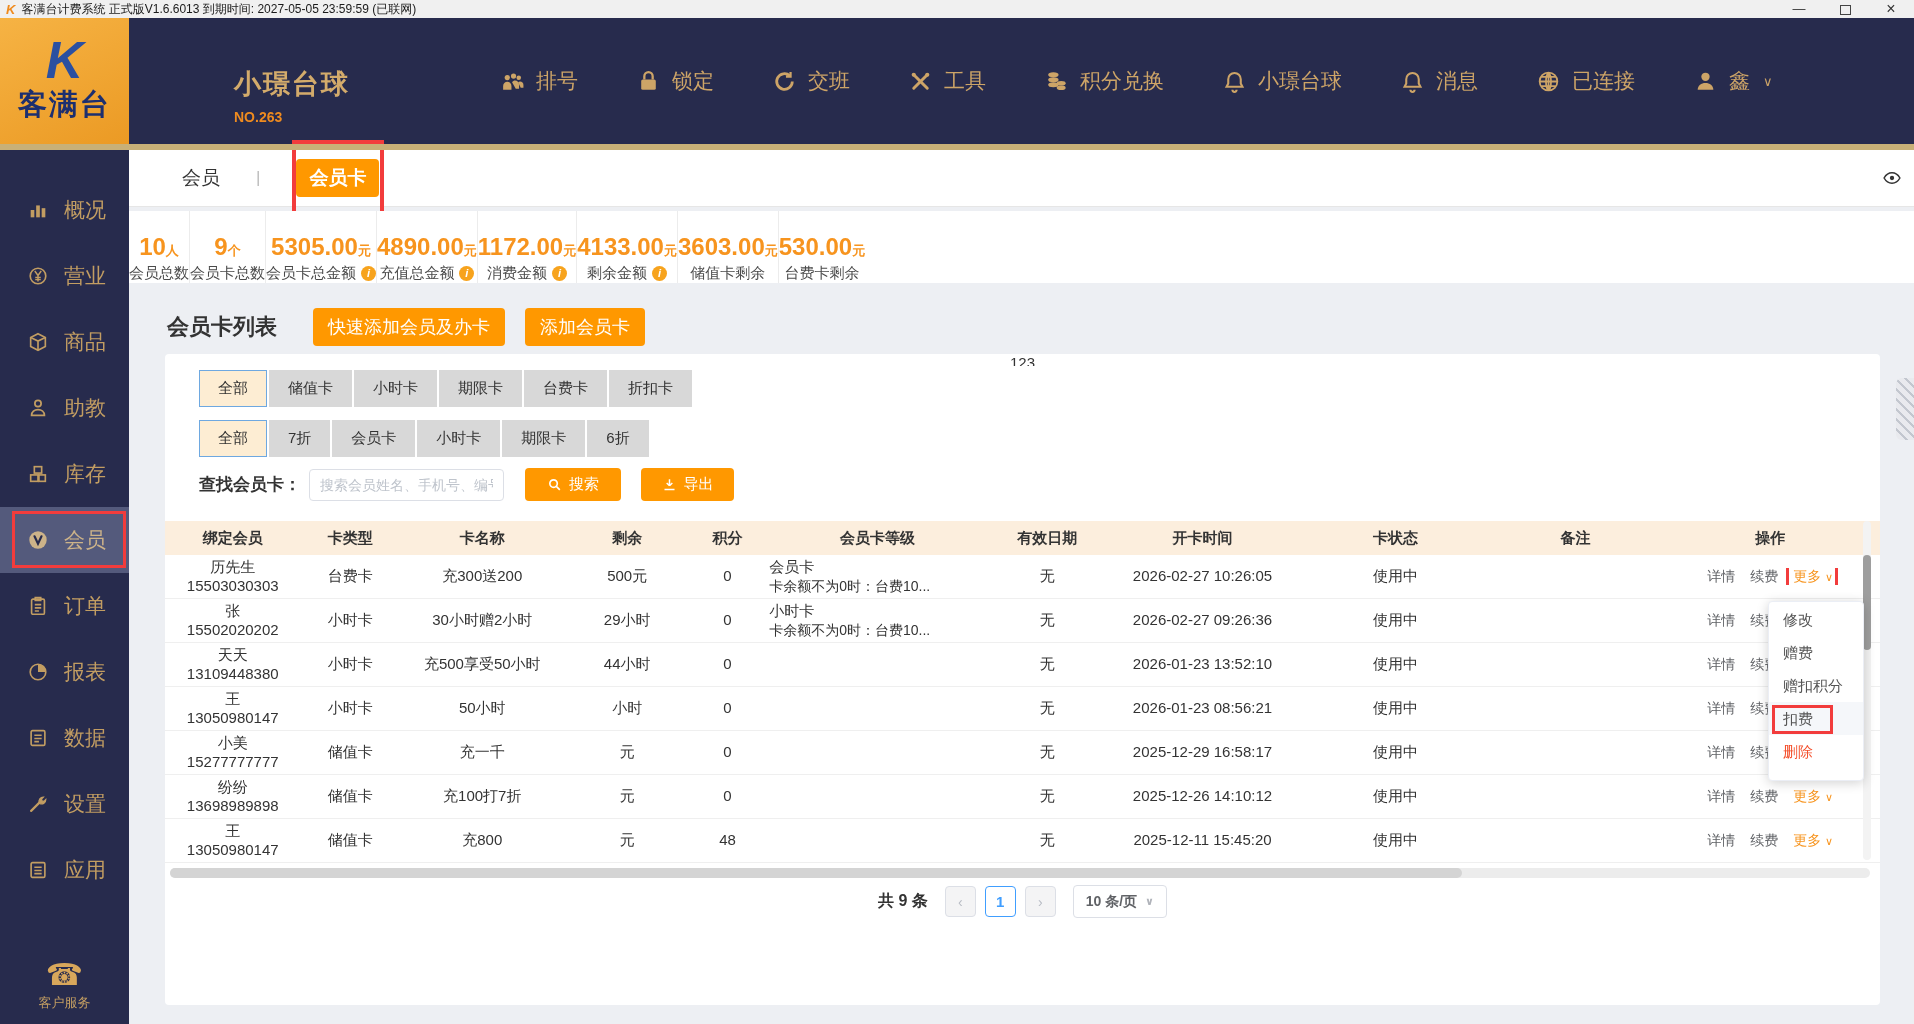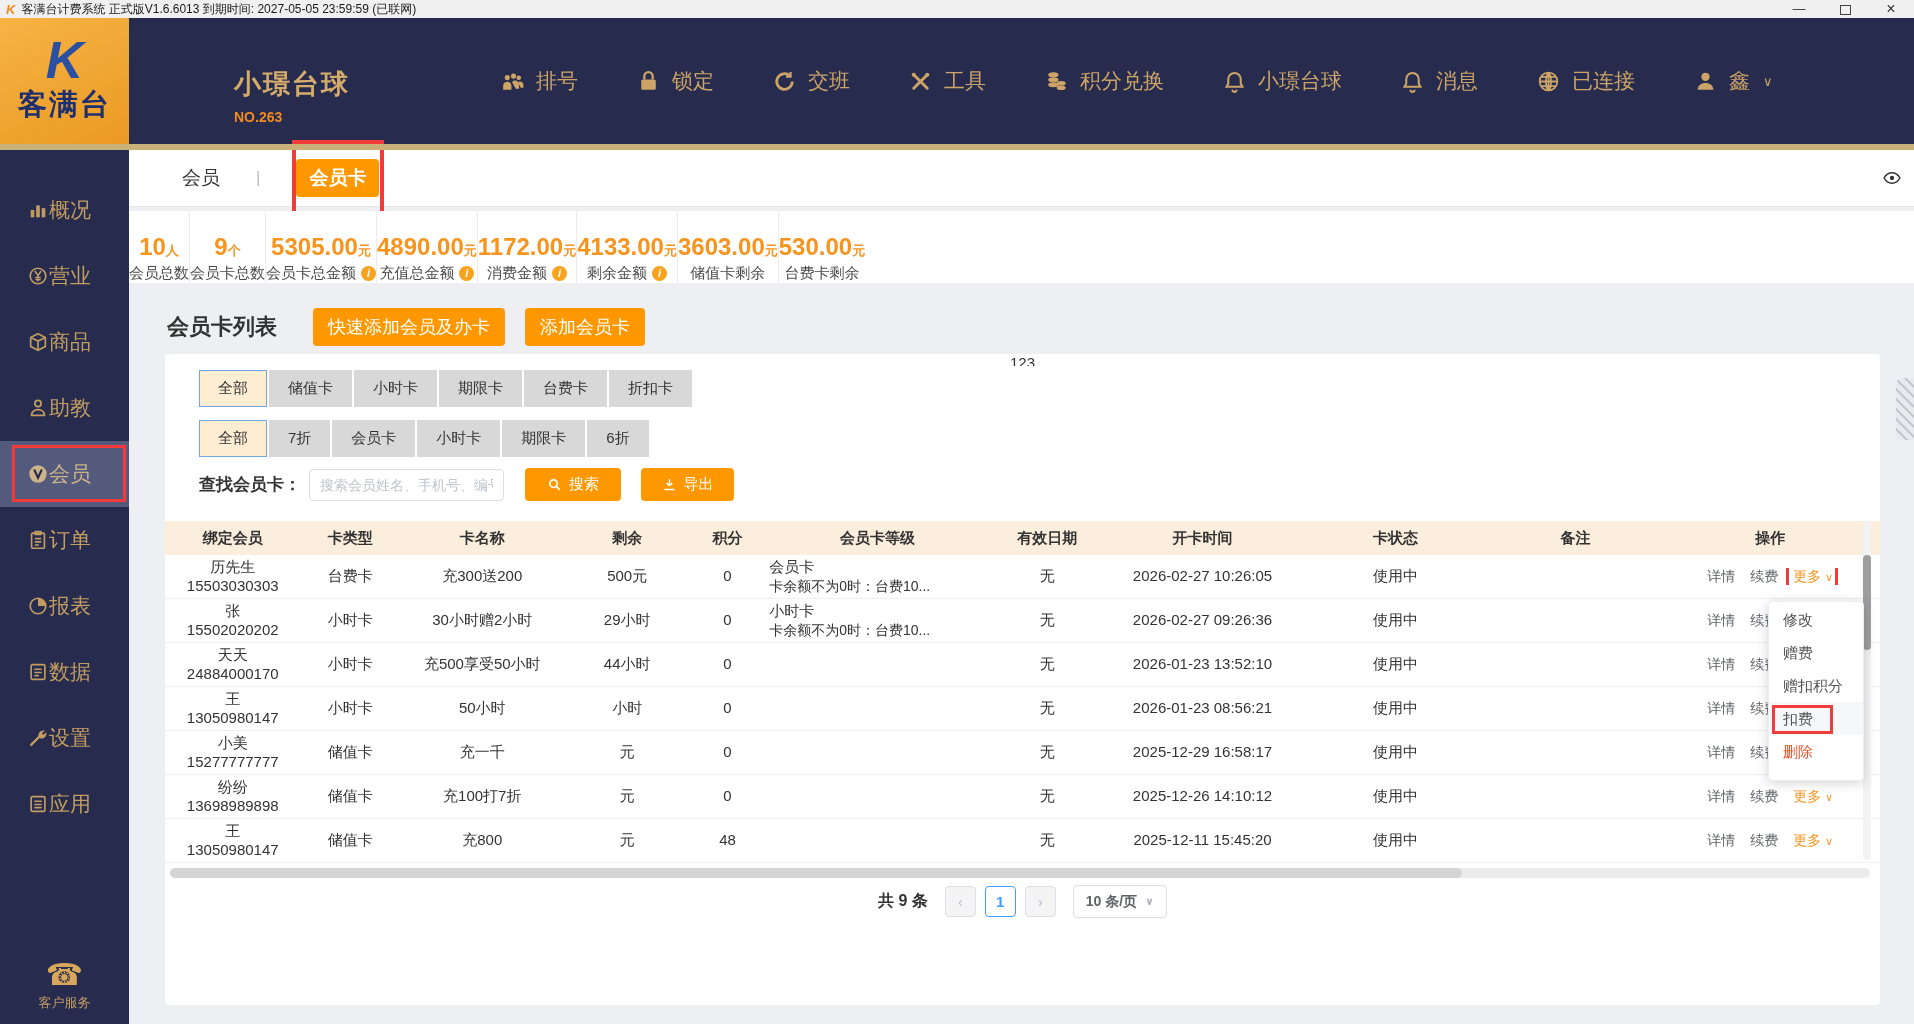--- a/index.html
+++ b/index.html
@@ -22,21 +22,21 @@
   .venue-name{font-size:27px;font-weight:bold;color:#d3ab6b;letter-spacing:2px;}
   .venue-no{font-size:14px;font-weight:bold;color:#ef8b1f;margin-top:7px;}
   .hnav{display:flex;align-items:center;margin-left:150px;gap:58px;}
   .hnav-item{display:flex;align-items:center;gap:11px;font-size:21px;color:#cda467;cursor:pointer;white-space:nowrap;}
   .hnav-item svg{width:25px;height:25px;}
   .hnav-chev{font-size:13px;margin-left:2px;}
   .gold-band{position:absolute;left:0;top:144px;width:1914px;height:6px;background:#c8b077;z-index:4;}
 
   
   .sidebar{position:absolute;left:0;top:150px;width:129px;height:874px;background:#272b4d;display:flex;flex-direction:column;box-sizing:border-box;padding-top:27px;z-index:3;}
-  .side-item{position:relative;height:66px;display:flex;align-items:center;gap:0;padding-left:27px;color:#c29d62;font-size:21px;cursor:pointer;box-sizing:border-box;}
+  .side-item{position:relative;height:66px;display:flex;align-items:center;gap:15px;padding-left:27px;color:#c29d62;font-size:21px;cursor:pointer;box-sizing:border-box;}
   .side-item svg{width:22px;height:22px;flex:none;}
   .side-item.active{background:#545a7c;color:#cdb389;}
   .side-item.annotated::after{content:"";position:absolute;left:12px;right:3px;top:4px;bottom:5px;border:3px solid #f23c3c;z-index:9;}
   .side-footer{margin-top:auto;margin-bottom:12px;text-align:center;color:#c29d62;}
   .side-footer .ph{font-size:30px;line-height:1;color:#d8a75b;}
   .side-footer .lbl{font-size:13px;margin-top:4px;}
 
   
   .content{position:absolute;left:129px;top:150px;width:1785px;height:874px;background:#edeff3;}
   .tabbar{position:absolute;left:0;top:0;width:1785px;height:57px;background:#fff;border-bottom:1px solid #e6e6e6;display:flex;align-items:center;box-sizing:border-box;}
@@ -272,20 +272,30 @@
   </div>
       <div class="side-item">
     <span>
           <svg viewBox="0 0 24 24" fill="none" stroke="currentColor" stroke-width="1.9">
             <circle cx="12" cy="7" r="3.4"></circle>
             <path d="M5 20c0-3.9 3.1-6.3 7-6.3s7 2.4 7 6.3z"></path>
           </svg>
         </span>
     <span>助教</span>
   </div>
+      <div class="side-item">
+    <span>
+          <svg viewBox="0 0 24 24" fill="none" stroke="currentColor" stroke-width="1.8">
+            <rect x="8" y="4" width="8" height="7"></rect>
+            <rect x="4" y="13" width="8" height="7"></rect>
+            <rect x="13" y="13" width="7" height="7"></rect>
+          </svg>
+        </span>
+    <span>库存</span>
+  </div>
       <div class="side-item active annotated">
     <span>
           <svg viewBox="0 0 24 24">
             <circle cx="12" cy="12" r="9.5" fill="currentColor"></circle>
             <path d="M8.2 8l3.8 8 3.8-8" stroke="#272b4d" stroke-width="2.4" fill="none" stroke-linecap="round"></path>
           </svg>
         </span>
     <span>会员</span>
   </div>
       <div class="side-item">
@@ -517,21 +527,21 @@
       <span class="alink">续费</span>
       <span class="amore">
         <span>更多</span>
         <span class="chev">∨</span>
       </span>
     </div>
   </div>
         <div class="tr grid-cols">
     <div class="td">
       <div class="cell-sub">天天</div>
-      <div class="cell-sub">24884000170</div>
+      <div class="cell-sub">13109448380</div>
     </div>
     <div class="td">小时卡</div>
     <div class="td">充500享受50小时</div>
     <div class="td">44小时</div>
     <div class="td">0</div>
     <div class="td left">
       
       
     </div>
     <div class="td">无</div>

